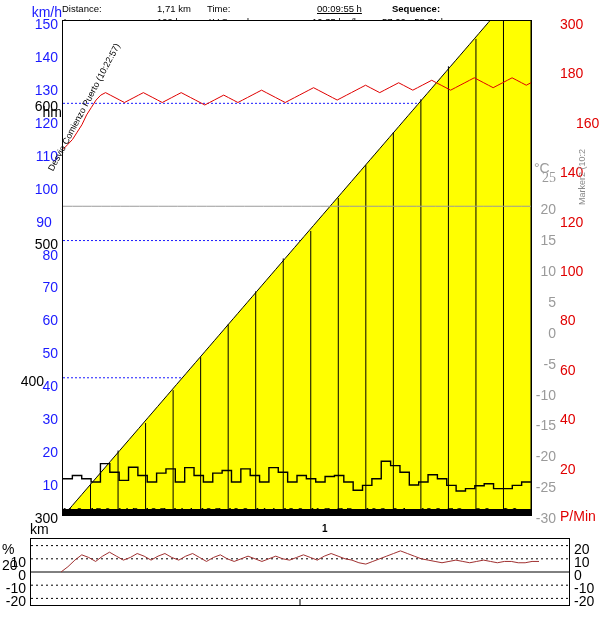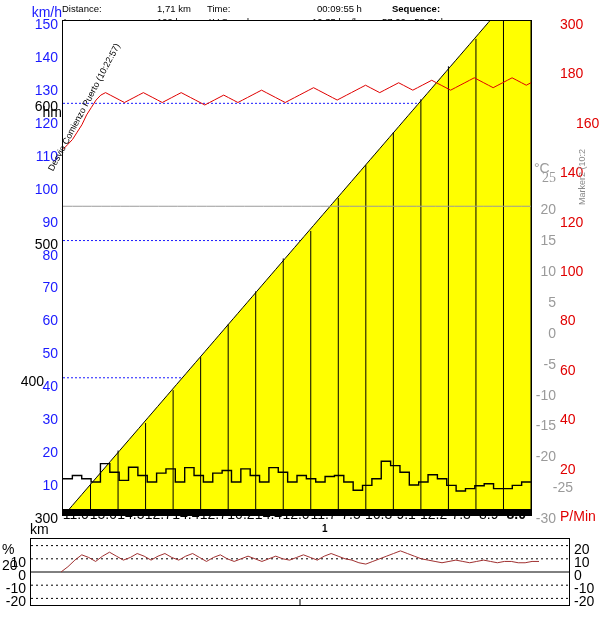--- a/index.html
+++ b/index.html
@@ -22,41 +22,41 @@
   .axis-kmh{color:#1a1aff;}
   .axis-right-red{color:#e00000;}
   .axis-right-grey{color:#9a9a9a;}
 
   .rot{position:absolute;transform-origin:0 0;white-space:nowrap;}
 
   
   .panel2{position:absolute;left:30px;top:538px;width:540px;height:68px;border:1px solid #000;background:#fff;box-sizing:border-box;}
 
   .klabels{position:absolute;left:62px;top:506px;width:470px;height:12px;}
-  .klabels span{position:absolute;font-size:14px;text-align:center;}
+  .klabels span{position:absolute;font-size:11px;}
 
   .legend-mid{position:absolute;font-weight:bold;font-size:10px;}
 </style>
 </head>
 <body>
 
 <div class="stage">
 
   <div class="stats">
     <span class="lbl" style="left:0px;top:0px;">Distance:</span>
     <span class="val" style="left:95px;top:0px;">1,71 km</span>
     <span class="lbl" style="left:0px;top:13px;">Ascent:</span>
     <span class="val" style="left:95px;top:13px;">199 hm</span>
     <span class="lbl" style="left:0px;top:26px;">Descent:</span>
     <span class="val" style="left:95px;top:26px;">0 hm</span>
     <span class="lbl" style="left:0px;top:39px;">Gradient:</span>
     <span class="val" style="left:95px;top:39px;">11.7 %</span>
 
     <span class="lbl" style="left:145px;top:0px;">Time:</span>
-    <span class="val" style="left:255px;top:0px;">00:09:55 h</span>
+    <span class="val" style="left:255px;top:0px;text-decoration:underline;">00:09:55 h</span>
     <span class="lbl" style="left:145px;top:13px;">AV-Speed:</span>
     <span class="val" style="left:250px;top:13px;">10.35 km/h</span>
     <span class="lbl" style="left:145px;top:26px;">Max-Speed:</span>
     <span class="val" style="left:250px;top:26px;">18.00 km/h</span>
     <span class="val" style="left:145px;top:39px;">(average Gradient)</span>
 
     <span class="lbl" style="left:330px;top:0px;font-weight:bold;">Sequence:</span>
     <span class="val" style="left:320px;top:13px;">57.00 - 58.71 km</span>
   </div>
 
@@ -76,21 +76,21 @@
 
   <div id="spd-labels">
       <span class="axis axis-kmh" style="left: 30px; top: 477.067px; width: 28px; text-align: right;">10</span>
       <span class="axis axis-kmh" style="left: 30px; top: 444.133px; width: 28px; text-align: right;">20</span>
       <span class="axis axis-kmh" style="left: 30px; top: 411.2px; width: 28px; text-align: right;">30</span>
       <span class="axis axis-kmh" style="left: 30px; top: 378.267px; width: 28px; text-align: right;">40</span>
       <span class="axis axis-kmh" style="left: 30px; top: 345.333px; width: 28px; text-align: right;">50</span>
       <span class="axis axis-kmh" style="left: 30px; top: 312.4px; width: 28px; text-align: right;">60</span>
       <span class="axis axis-kmh" style="left: 30px; top: 279.467px; width: 28px; text-align: right;">70</span>
       <span class="axis axis-kmh" style="left: 30px; top: 246.533px; width: 28px; text-align: right;">80</span>
-      <span class="axis axis-kmh" style="left: 30px; top: 213.6px; width: 28px; text-align: right;">90</span>
+      <span class="axis axis-kmh" style="left: 30px; top: 213.6px; width: 28px; text-align: center;">90</span>
       <span class="axis axis-kmh" style="left: 30px; top: 180.667px; width: 28px; text-align: right;">100</span>
       <span class="axis axis-kmh" style="left: 30px; top: 147.733px; width: 28px; text-align: right;">110</span>
       <span class="axis axis-kmh" style="left: 30px; top: 114.8px; width: 28px; text-align: right;">120</span>
       <span class="axis axis-kmh" style="left: 30px; top: 81.8667px; width: 28px; text-align: right;">130</span>
       <span class="axis axis-kmh" style="left: 30px; top: 48.9333px; width: 28px; text-align: right;">140</span>
       <span class="axis axis-kmh" style="left: 30px; top: 16px; width: 28px; text-align: right;">150</span>
     </div>
 
   <div id="hr-labels">
       <span class="axis axis-right-red" style="left: 560px; top: 460.6px; width: 30px; text-align: left;">20</span>
@@ -100,21 +100,21 @@
       <span class="axis axis-right-red" style="left: 560px; top: 263px; width: 30px; text-align: left;">100</span>
       <span class="axis axis-right-red" style="left: 560px; top: 213.6px; width: 30px; text-align: left;">120</span>
       <span class="axis axis-right-red" style="left: 560px; top: 164.2px; width: 30px; text-align: left;">140</span>
       <span class="axis axis-right-red" style="left: 576px; top: 114.8px; width: 30px; text-align: left;">160</span>
       <span class="axis axis-right-red" style="left: 560px; top: 65.4px; width: 30px; text-align: left;">180</span>
       <span class="axis axis-right-red" style="left: 560px; top: 16px; width: 30px; text-align: left;">300</span>
     </div>
 
   <div id="temp-labels">
       <span class="axis axis-right-grey" style="left: 532px; top: 510px; width: 24px; text-align: right;">-30</span>
-      <span class="axis axis-right-grey" style="left: 532px; top: 479.125px; width: 24px; text-align: right; margin-left: 17px;">-25</span>
+      <span class="axis axis-right-grey" style="left: 532px; top: 479.125px; width: 24px; text-align: right;">-25</span>
       <span class="axis axis-right-grey" style="left: 532px; top: 448.25px; width: 24px; text-align: right;">-20</span>
       <span class="axis axis-right-grey" style="left: 532px; top: 417.375px; width: 24px; text-align: right;">-15</span>
       <span class="axis axis-right-grey" style="left: 532px; top: 386.5px; width: 24px; text-align: right;">-10</span>
       <span class="axis axis-right-grey" style="left: 532px; top: 355.625px; width: 24px; text-align: right;">-5</span>
       <span class="axis axis-right-grey" style="left: 532px; top: 324.75px; width: 24px; text-align: right;">0</span>
       <span class="axis axis-right-grey" style="left: 532px; top: 293.875px; width: 24px; text-align: right;">5</span>
       <span class="axis axis-right-grey" style="left: 532px; top: 263px; width: 24px; text-align: right;">10</span>
       <span class="axis axis-right-grey" style="left: 532px; top: 232.125px; width: 24px; text-align: right;">15</span>
       <span class="axis axis-right-grey" style="left: 532px; top: 201.25px; width: 24px; text-align: right;">20</span>
       <span class="axis axis-right-grey" style="left: 532px; top: 170.375px; width: 24px; text-align: right; font-family: Liberation Serif, serif;">25</span>

